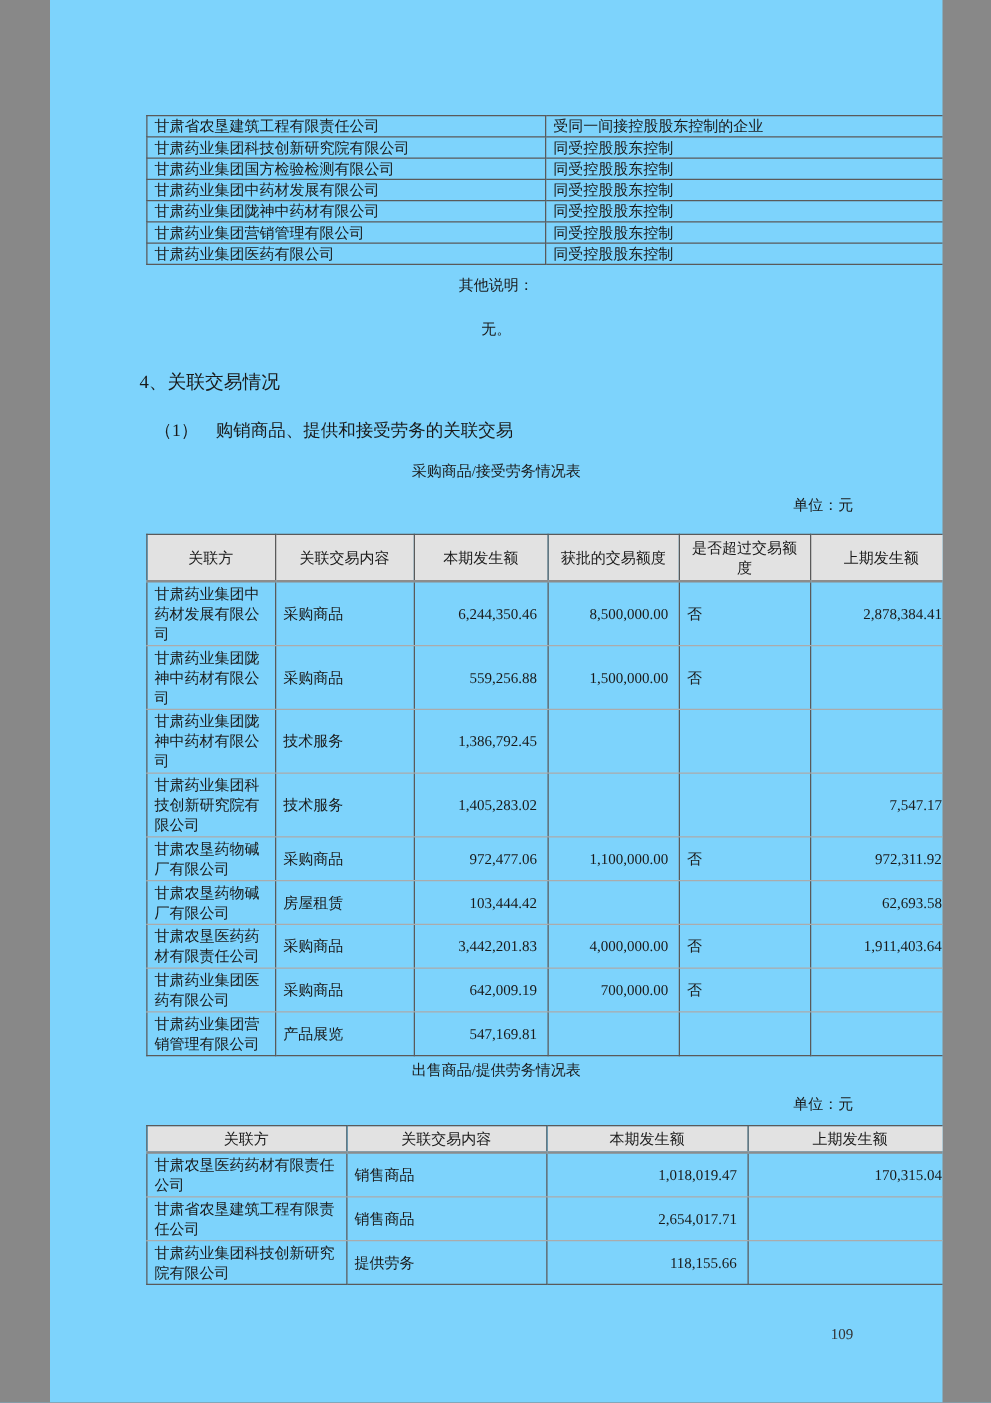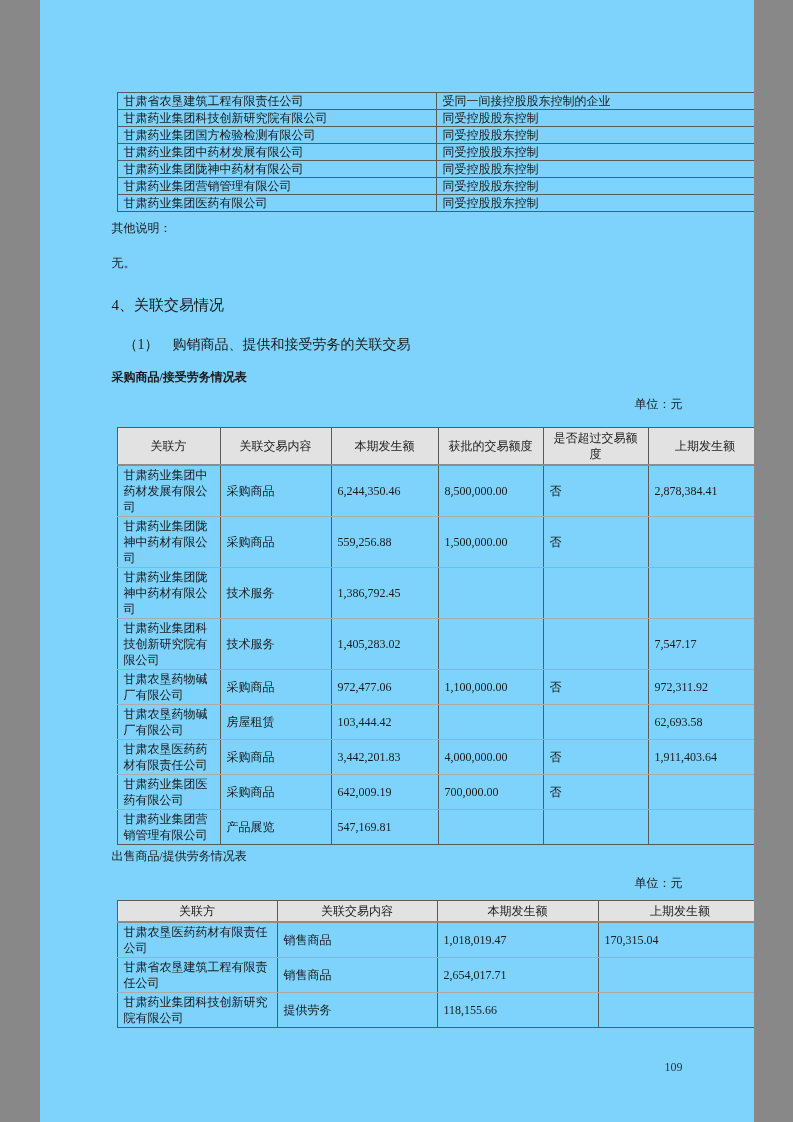--- a/index.html
+++ b/index.html
@@ -44,40 +44,41 @@
     line-height: 16px;
     border-bottom: 2px solid #8c8c8c;
   }
   table.data td {
     padding: 1px 8px 1px 6px;
     line-height: 16px;
     border-top-color: #ababab;
     border-bottom-color: #ababab;
   }
   table.data tr:last-child td { border-bottom-color: #5a5a5a; }
-  table.data td.num { }
+  table.data td.num { text-align: right; }
   table.data td.txt { text-align: left; }
   .body-text {
     margin: 0;
     font-size: 12px;
     line-height: 14px;
+    text-align: center;
   }
   .note-label   { margin-top: 9px; }
   .note-value   { margin-top: 21px; }
   .h1 {
     margin: 26px 0 0 0;
     font-size: 15px;
     font-weight: normal;
   }
   .h2 {
     margin: 21px 0 0 12px;
     font-size: 14px;
     font-weight: normal;
   }
-  .caption  { margin-top: 16px; font-weight: bold; }
+  .caption  { margin-top: 16px; }
   .caption2 { margin-top: 4px; }
   .unit {
     margin: 12px 0 0 0;
     font-size: 12px;
     text-align: right;
   }
   .tbl-wrap1 { margin-top: 14px; }
   .tbl-wrap2 { margin-top: 8px; }
   .page-number {
     margin-top: 32px;

